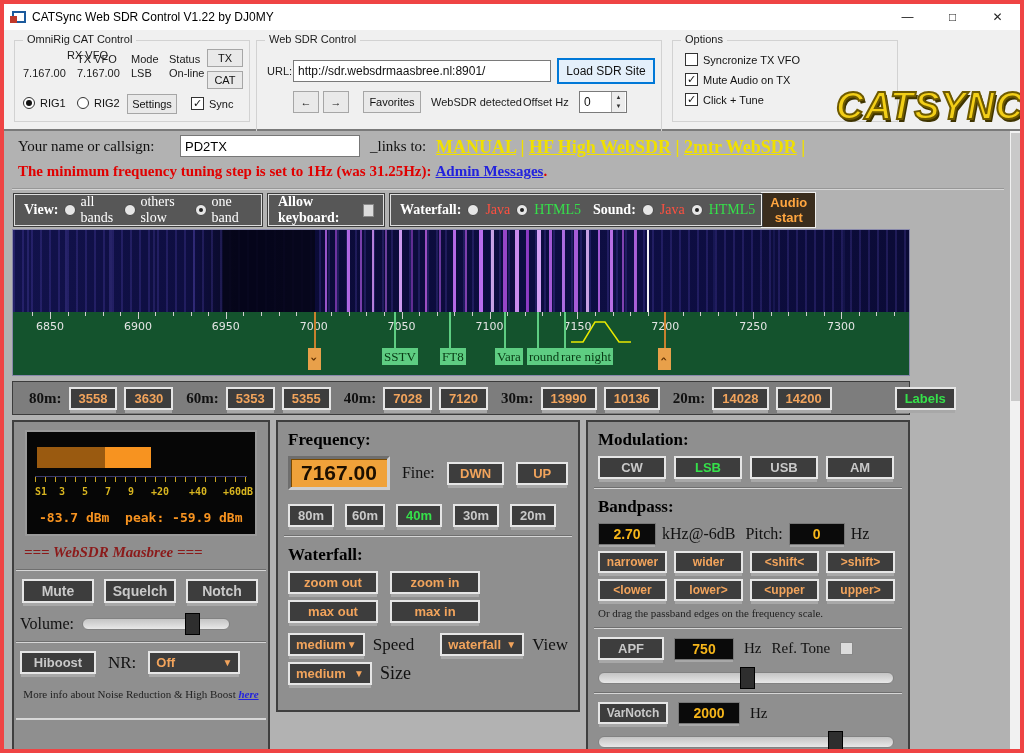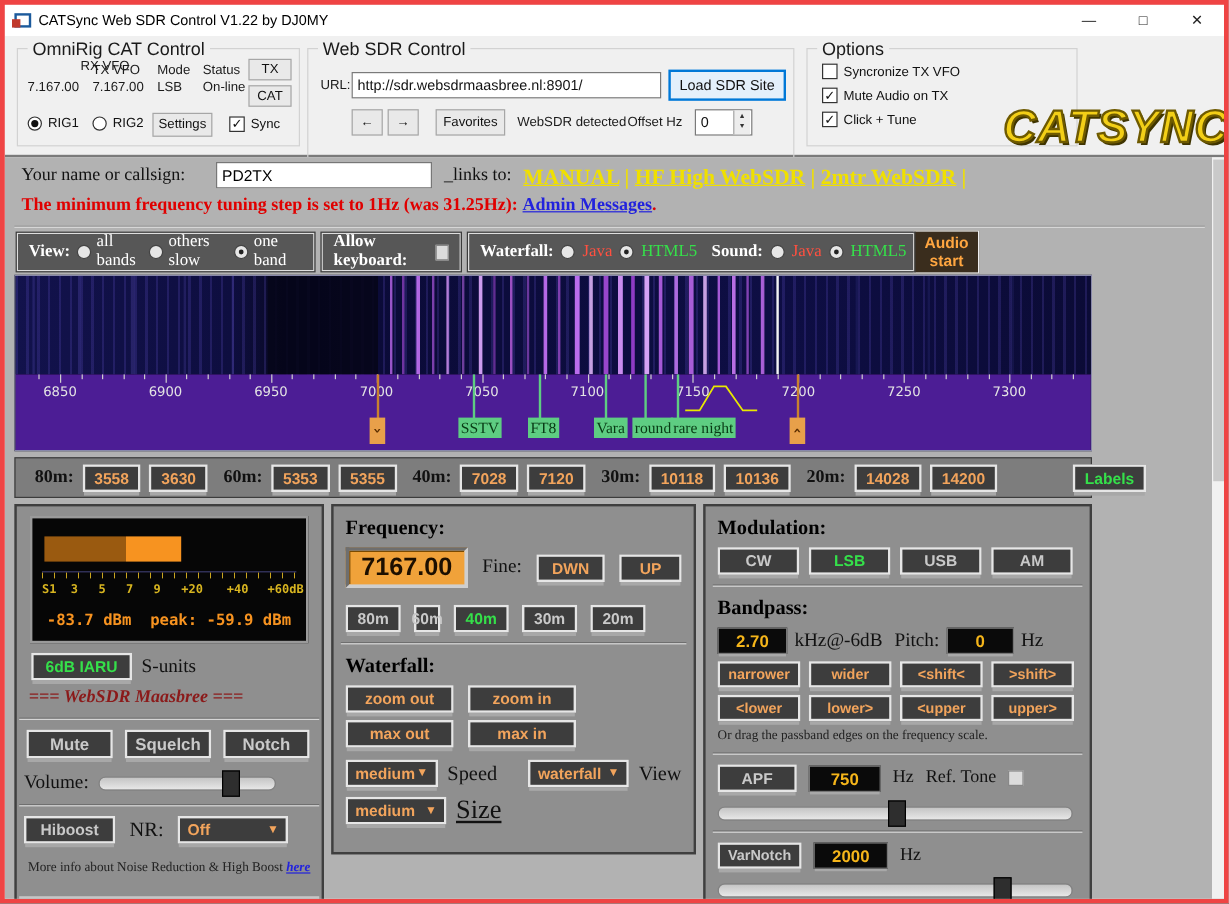--- a/index.html
+++ b/index.html
@@ -9,21 +9,21 @@
   
   .titlebar{position:absolute;left:0;top:0;width:100%;height:26px;background:#fff;display:flex;align-items:center;}
   .app-icon{width:14px;height:12px;margin:0 6px 0 8px;border:2px solid #1c5a9c;background:#fff;position:relative;}
   .app-icon::after{content:"";position:absolute;left:-4px;top:3px;width:7px;height:7px;background:#c0392b;}
   .title-text{font-size:12px;color:#000;}
   .win-controls{margin-left:auto;display:flex;height:100%;}
   .winbtn{width:45px;height:100%;display:flex;align-items:center;justify-content:center;font-size:12px;color:#222;}
   
   #apppanel{position:absolute;left:0;top:26px;width:1024px;height:101px;background:#f0f0f0;border-bottom:2px solid #7a7a7a;}
   .grp{position:absolute;border:1px solid #d2d2d2;}
-  .glabel{position:absolute;top:-8px;left:8px;background:#f0f0f0;padding:0 4px;font-size:15px;color:#1a1a1a;text-align:right;}
+  .glabel{position:absolute;top:-8px;left:8px;background:#f0f0f0;padding:0 4px;font-size:11px;color:#1a1a1a;text-align:right;}
   .flab{font-size:11px;color:#1a1a1a;position:absolute;}
   .wbtn{position:absolute;background:#e9e9e9;border:1px solid #a6a6a6;font-size:11px;color:#111;
     display:flex;align-items:center;justify-content:center;}
   .wbtn.focusd{border:2px solid #0078d7;background:#e4f0fb;font-size:12px;}
   .wrdo{position:absolute;display:flex;align-items:center;gap:5px;font-size:11px;color:#111;}
   .wrdo i{width:12px;height:12px;border-radius:50%;border:1px solid #333;background:#fff;position:relative;display:inline-block;}
   .wrdo.sel i::after{content:"";position:absolute;inset:2px;border-radius:50%;background:#111;}
   .wcb{display:flex;align-items:center;gap:5px;font-size:11px;color:#111;}
   .wcb i{width:13px;height:13px;border:1px solid #333;background:#fff;display:inline-flex;align-items:center;justify-content:center;
     font-size:11px;font-style:normal;color:#111;}
@@ -46,21 +46,21 @@
   .rdo.sel::after{content:"";position:absolute;inset:3px;border-radius:50%;background:#222;}
   .cbx{width:13px;height:13px;background:#dcdcdc;border:1px solid #888;display:inline-block;}
   .redtxt{color:#ff5040;} .grntxt{color:#35e04a;}
   .audiostart{background:#3a2d1d;border:1px solid #eee;color:#ffa640;font:bold 13px "Liberation Sans",sans-serif;padding:2px 8px;}
   
   #wfbox{position:absolute;left:8px;top:98px;width:898px;height:147px;border:1px solid #8888aa;background:#000;}
   #spectro{position:absolute;left:0;top:0;width:896px;height:82px;overflow:hidden;
     background:repeating-linear-gradient(90deg,rgba(110,90,220,.20) 0 2px,rgba(0,0,0,0) 2px 9px),
     linear-gradient(90deg,#12124c 0%,#0e0e40 20%,#08081f 26%,#0b0b38 33%,#0e0e44 70%,#0b0b36 100%);}
   .sig{position:absolute;top:0;height:100%;}
-  #scalestrip{position:absolute;left:0;top:82px;width:896px;height:63px;background:#4c1d95;}
+  #scalestrip{position:absolute;left:0;top:82px;width:896px;height:63px;background:#14532d;}
   .tick{position:absolute;top:0;width:1px;background:#cfcfcf;}
   .sclab{position:absolute;top:8px;transform:translateX(-50%);color:#e4e4e4;font:11px "DejaVu Sans",sans-serif;}
   .mk-line{position:absolute;top:0;width:2px;height:37px;}
   .mk-glab{position:absolute;top:36px;background:#5ecd82;color:#083a14;font:13px "Liberation Serif",serif;
     padding:0 2px;line-height:17px;white-space:nowrap;}
   .mk-olab{position:absolute;top:36px;width:13px;height:22px;background:#e8a04a;color:#5a2d00;display:flex;
     align-items:center;justify-content:center;font:bold 12px "DejaVu Sans",sans-serif;}
   .mk-olab span{transform:rotate(90deg);display:block;}
   
   #bandsrow{position:absolute;left:8px;top:250px;width:898px;height:34px;background:#7d7d7d;border:1px solid #3c3c3c;
@@ -352,21 +352,21 @@
         <span class="bandlab">80m:</span>
         <button class="dk-btn">3558</button>
         <button class="dk-btn">3630</button>
         <span class="bandlab">60m:</span>
         <button class="dk-btn">5353</button>
         <button class="dk-btn">5355</button>
         <span class="bandlab">40m:</span>
         <button class="dk-btn">7028</button>
         <button class="dk-btn">7120</button>
         <span class="bandlab">30m:</span>
-        <button class="dk-btn">10118</button>
+        <button class="dk-btn">13990</button>
         <button class="dk-btn">10136</button>
         <span class="bandlab">20m:</span>
         <button class="dk-btn">14028</button>
         <button class="dk-btn">14200</button>
         <button class="dk-btn green" style="margin-left: 56px;">Labels</button>
       </div>
 
     <div class="panel" style="left:8px;top:289px;width:258px;height:337px;padding:4px 6px;">
       <div id="meter">
         <div id="mbar1" style="left: 10px; width: 68px;"></div>
@@ -377,24 +377,20 @@
             <span class="mlab" style="left: 32px;">3</span>
             <span class="mlab" style="left: 55px;">5</span>
             <span class="mlab" style="left: 78px;">7</span>
             <span class="mlab" style="left: 101px;">9</span>
             <span class="mlab" style="left: 124px;">+20</span>
             <span class="mlab" style="left: 162px;">+40</span>
             <span class="mlab" style="left: 196px;">+60dB</span>
           </div>
         <div id="mread"><span>-83.7 dBm</span>  <span>peak:</span> <span>-59.9 dBm</span></div>
       </div>
-      <div class="row" style="margin-left:6px;">
-        <button class="dk-btn green" style="width:84px;">6dB IARU</button>
-        <span class="serlab">S-units</span>
-      </div>
       <div class="station">=== WebSDR Maasbree ===</div>
       <hr class="pdiv">
       <div class="row" id="audio-buttons" style="gap:10px;margin-left:2px;">
           <button class="dk-btn gray" style="width: 72px; font-size: 14px;">Mute</button>
           <button class="dk-btn gray" style="width: 72px; font-size: 14px;">Squelch</button>
           <button class="dk-btn gray" style="width: 72px; font-size: 14px;">Notch</button>
         </div>
       <div class="row" style="margin-top:12px;">
         <span class="serlab">Volume:</span>
         <div class="slider" id="volume-slider" style="width:148px;">
@@ -419,21 +415,21 @@
     <div class="panel" style="left:272px;top:289px;width:304px;height:292px;">
       <div class="ptitle">Frequency:</div>
       <div class="row" style="gap:12px;">
         <span id="freqdisp">7167.00</span>
         <span class="serlab">Fine:</span>
         <button class="dk-btn" style="width:58px;">DWN</button>
         <button class="dk-btn" style="width:52px;">UP</button>
       </div>
       <div class="row" id="freq-bands" style="gap:11px;margin-top:14px;">
           <button class="dk-btn gray" style="width: 46px;">80m</button>
-          <button class="dk-btn gray" style="width: 22px;">60m</button>
+          <button class="dk-btn gray" style="width: 40px;">60m</button>
           <button class="dk-btn green" style="width: 46px;">40m</button>
           <button class="dk-btn gray" style="width: 46px;">30m</button>
           <button class="dk-btn gray" style="width: 46px;">20m</button>
         </div>
       <hr class="pdiv">
       <div class="ptitle">Waterfall:</div>
       <div id="wf-buttons">
           <div class="row" style="gap: 12px;">
             <button class="dk-btn" style="width: 90px;">zoom out</button>
             <button class="dk-btn" style="width: 90px;">zoom in</button>
@@ -453,21 +449,21 @@
             <em style="font-style:normal">waterfall</em>
             <i style="font-style:normal;font-size:10px;">▼</i>
           </span>
         <span class="serlab" style="font-size:17px;">View</span>
       </div>
       <div class="row">
         <span class="dd" style="width:84px;">
             <em style="font-style:normal">medium</em>
             <i style="font-style:normal;font-size:10px;">▼</i>
           </span>
-        <span class="serlab" style="font-size:22px;text-decoration:underline;">Size</span>
+        <span class="serlab" style="font-size:18px;">Size</span>
       </div>
     </div>
 
     <div class="panel" style="left:582px;top:289px;width:324px;height:337px;">
       <div class="ptitle">Modulation:</div>
       <div class="row" id="mod-buttons" style="gap:8px;">
           <button class="dk-btn gray" style="width: 68px;">CW</button>
           <button class="dk-btn green" style="width: 68px;">LSB</button>
           <button class="dk-btn gray" style="width: 68px;">USB</button>
           <button class="dk-btn gray" style="width: 68px;">AM</button>

